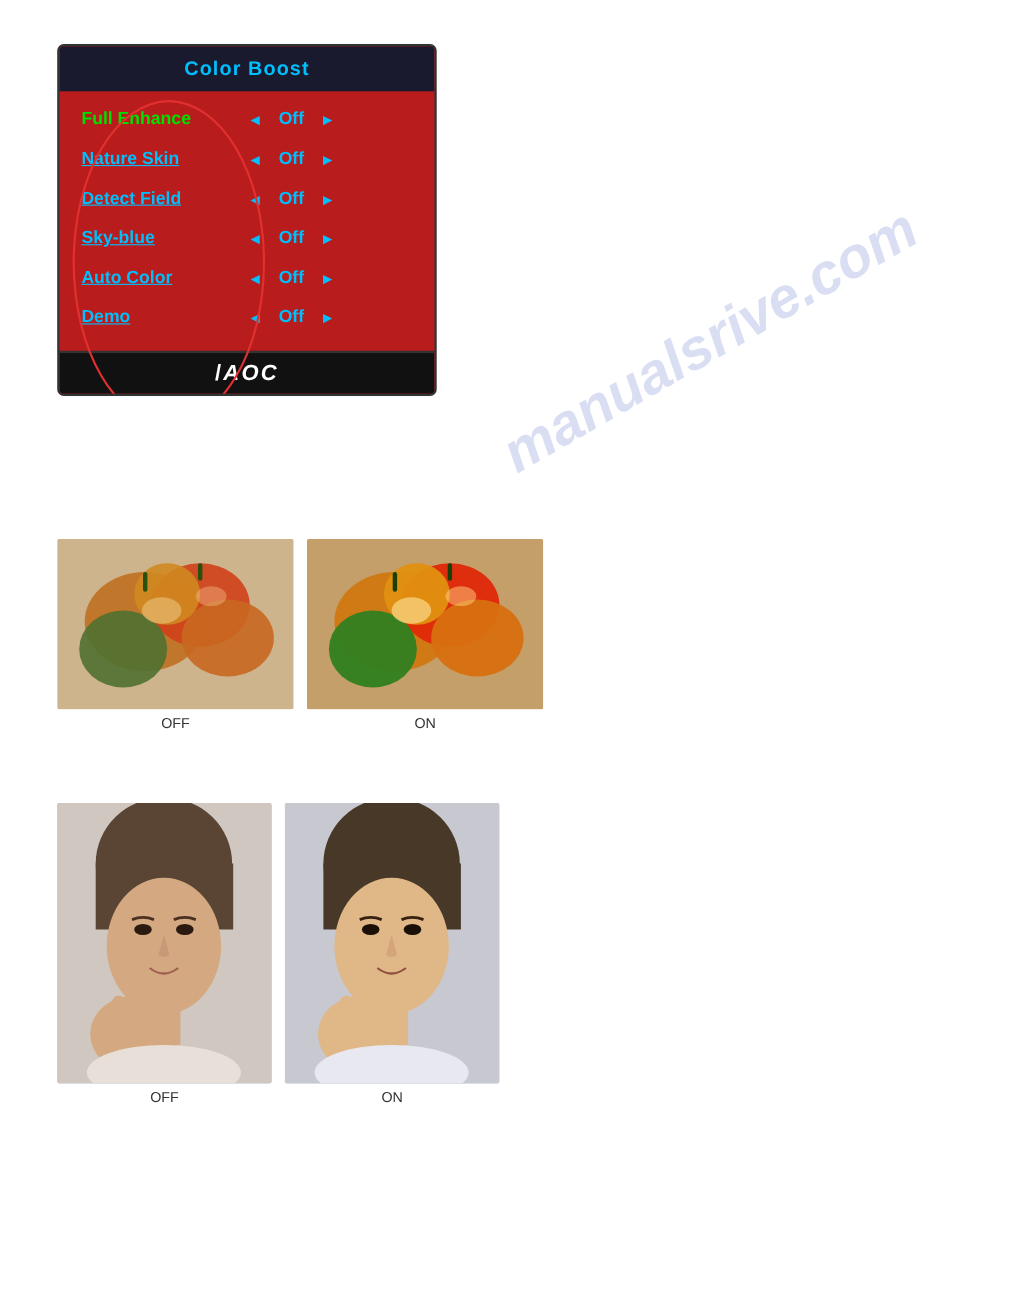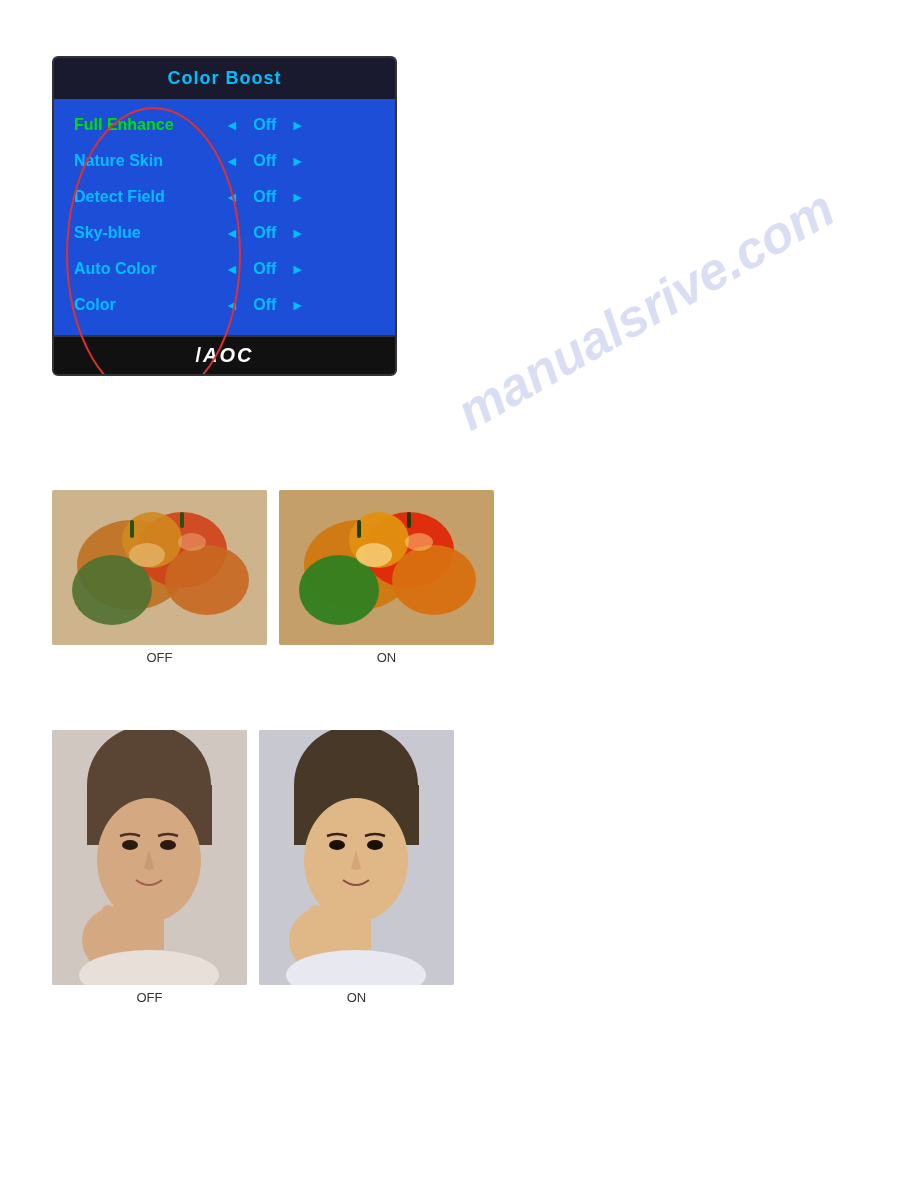--- a/index.html
+++ b/index.html
@@ -22,24 +22,24 @@
       transform: rotate(-30deg);
       pointer-events: none;
       z-index: 100;
       white-space: nowrap;
       font-style: italic;
     }
 
     
     .osd-container {
       position: absolute;
-      top: 56px;
+      top: 40px;
       left: 52px;
       width: 345px;
-      background: #1d4ed8;
+      background: #b91c1c;
       border-radius: 6px;
       overflow: hidden;
       border: 2px solid #333;
     }
 
     .osd-title {
       background: #1a1a2e;
       text-align: center;
       padding: 10px 0;
       color: #00bfff;
@@ -72,21 +72,21 @@
       padding: 9px 20px;
     }
 
     .osd-label {
       width: 145px;
       font-size: 16px;
       font-weight: bold;
     }
 
     .osd-label.green { color: #00e000; }
-    .osd-label.cyan  { color: #00bfff; }
+    .osd-label.cyan  { color: #00bfff; text-decoration: underline; }
 
     .osd-arrow {
       color: #00bfff;
       font-size: 14px;
       margin: 0 6px;
     }
 
     .osd-value {
       color: #00bfff;
       font-size: 16px;
@@ -208,21 +208,21 @@
     </div>
 
     <div class="osd-row">
       <span class="osd-label cyan">Auto Color</span>
       <span class="osd-arrow">◄</span>
       <span class="osd-value">Off</span>
       <span class="osd-arrow">►</span>
     </div>
 
     <div class="osd-row">
-      <span class="osd-label cyan">Color</span>
+      <span class="osd-label cyan">Demo</span>
       <span class="osd-arrow">◄</span>
       <span class="osd-value">Off</span>
       <span class="osd-arrow">►</span>
     </div>
   </div>
 
   <div class="osd-footer">
     <span class="aoc-logo">
       <span class="slash">/</span>AOC
     </span>

